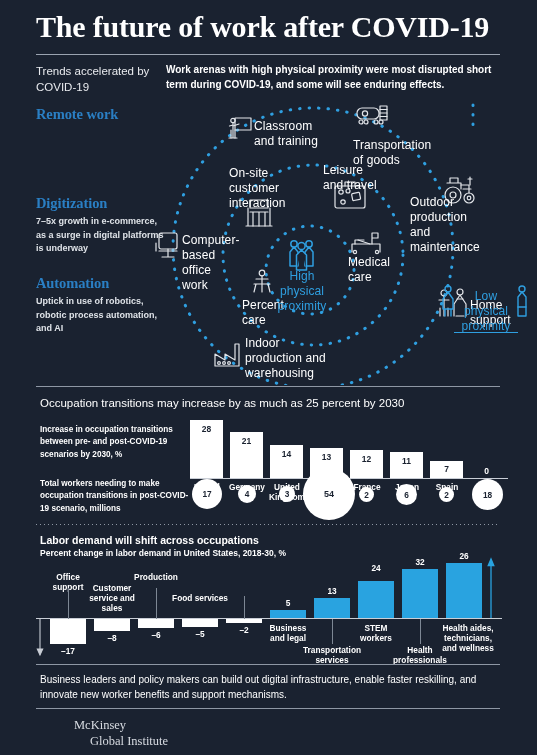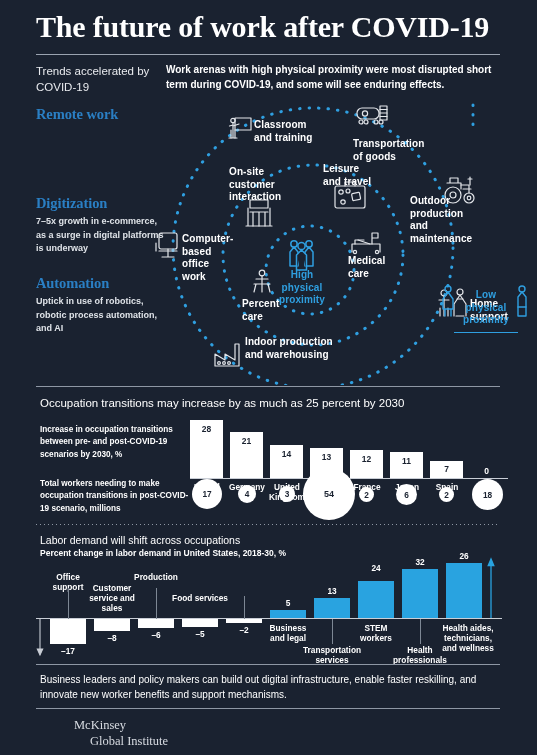--- a/index.html
+++ b/index.html
@@ -44,41 +44,41 @@
   
   .arena-head {
     position: absolute; left: 166px; top: 63px; width: 348px;
     font-size: 10px; font-weight: bold; color: #ffffff; line-height: 1.48;
   }
 
   
   .diagram { position: absolute; left: 150px; top: 100px; width: 387px; height: 285px; }
   .diagram svg { position: absolute; left: 0; top: 0; }
   .dlabel {
-    position: absolute; font-size: 10px; color: #ffffff;
-    font-weight: bold; line-height: 1.25; letter-spacing: 0.1px;
+    position: absolute; font-size: 12px; color: #ffffff;
+    font-weight: normal; line-height: 1.25; letter-spacing: 0.1px;
   }
   .dlabel.blue { color: #2f9fe0; }
   .dlabel.center {
     text-align: center;
   }
 
   
   .hr-sec {
     position: absolute; left: 36px; width: 464px; height: 1px; background: #8e97a4;
   }
   .dots-sec {
     position: absolute; left: 36px; width: 464px; height: 1px;
     background-image: linear-gradient(to right,#8e97a4 0 1.5px, transparent 1.5px 4px);
     background-size: 4px 1px;
   }
   .sec-title {
     position: absolute; left: 40px; font-size: 11.5px; color: #ffffff;
   }
-  .sec-title.bold { font-weight: normal; text-align: center; }
+  .sec-title.bold { font-weight: bold; text-align: center; }
   .side-note {
     position: absolute; left: 40px; width: 150px;
     font-size: 8.2px; font-weight: bold; color: #ffffff; line-height: 1.5;
   }
 
   .bars2 { position: absolute; left: 190px; top: 420px; width: 318px; height: 58px; }
   .bar2 { position: absolute; bottom: 0; background: #ffffff; }
   .bar2val {
     position: absolute; text-align: center; font-size: 8.5px;
     font-weight: bold; color: #1a2230;

